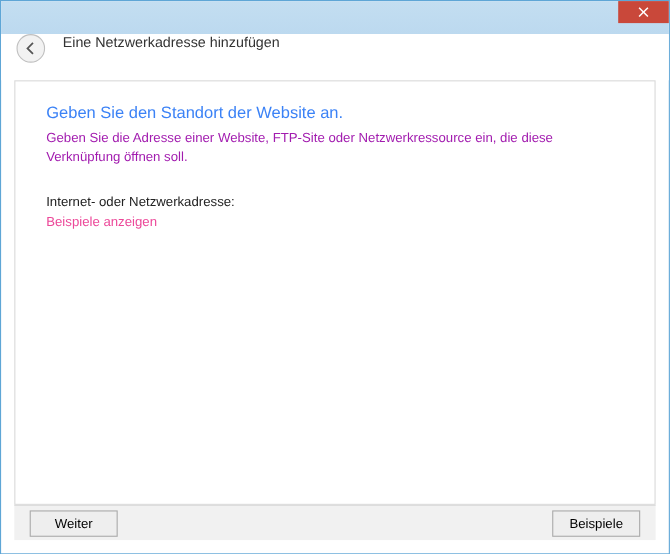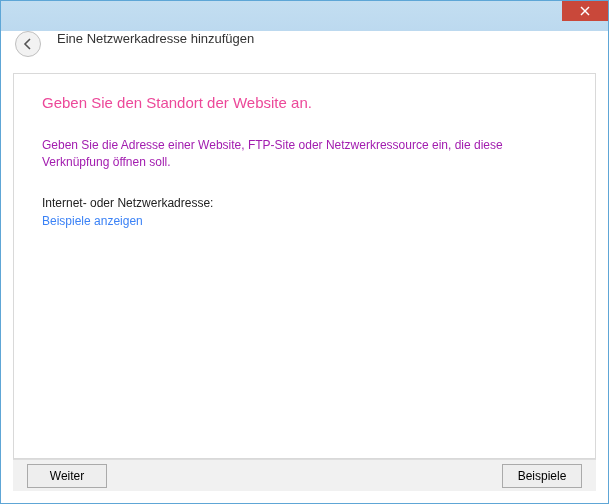--- a/index.html
+++ b/index.html
@@ -72,23 +72,23 @@
     display: flex;
     flex-direction: column;
   }
   .content {
     flex: 1;
     border: 1px solid #d9d9d9;
     background: #fff;
     padding: 20px 28px;
   }
   .heading {
-    color: #ec4899;
+    color: #3b82f6;
     font-size: 15px;
-    margin: 0 0 26px 0;
+    margin: 0 0 6px 0;
     font-weight: normal;
   }
   .description {
     font-size: 12px;
     color: #a21caf;
     line-height: 1.45;
     margin-bottom: 24px;
   }
   .field-label {
     font-size: 12px;
@@ -146,21 +146,21 @@
   .btn {
     height: 24px;
     padding: 0 12px;
     font-size: 12px;
     font-family: inherit;
     background: #eee;
     border: 1px solid #aaa;
     cursor: pointer;
   }
   .link {
-    color: #3b82f6;
+    color: #ec4899;
     font-size: 12px;
     cursor: pointer;
     display: inline-block;
   }
   .footer {
     height: 32px;
     display: flex;
     justify-content: space-between;
     align-items: center;
     gap: 8px;

